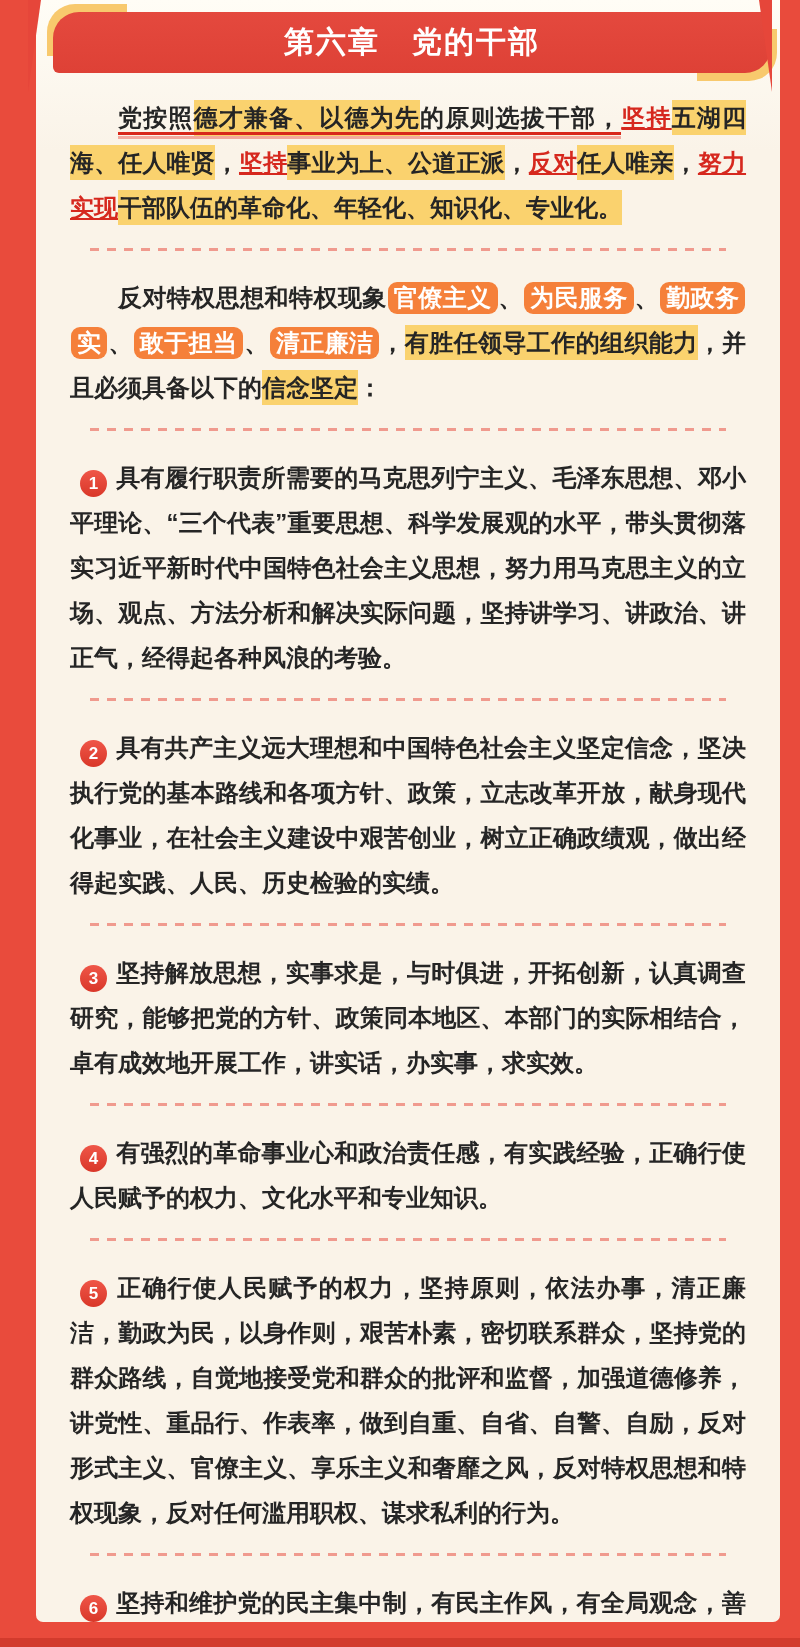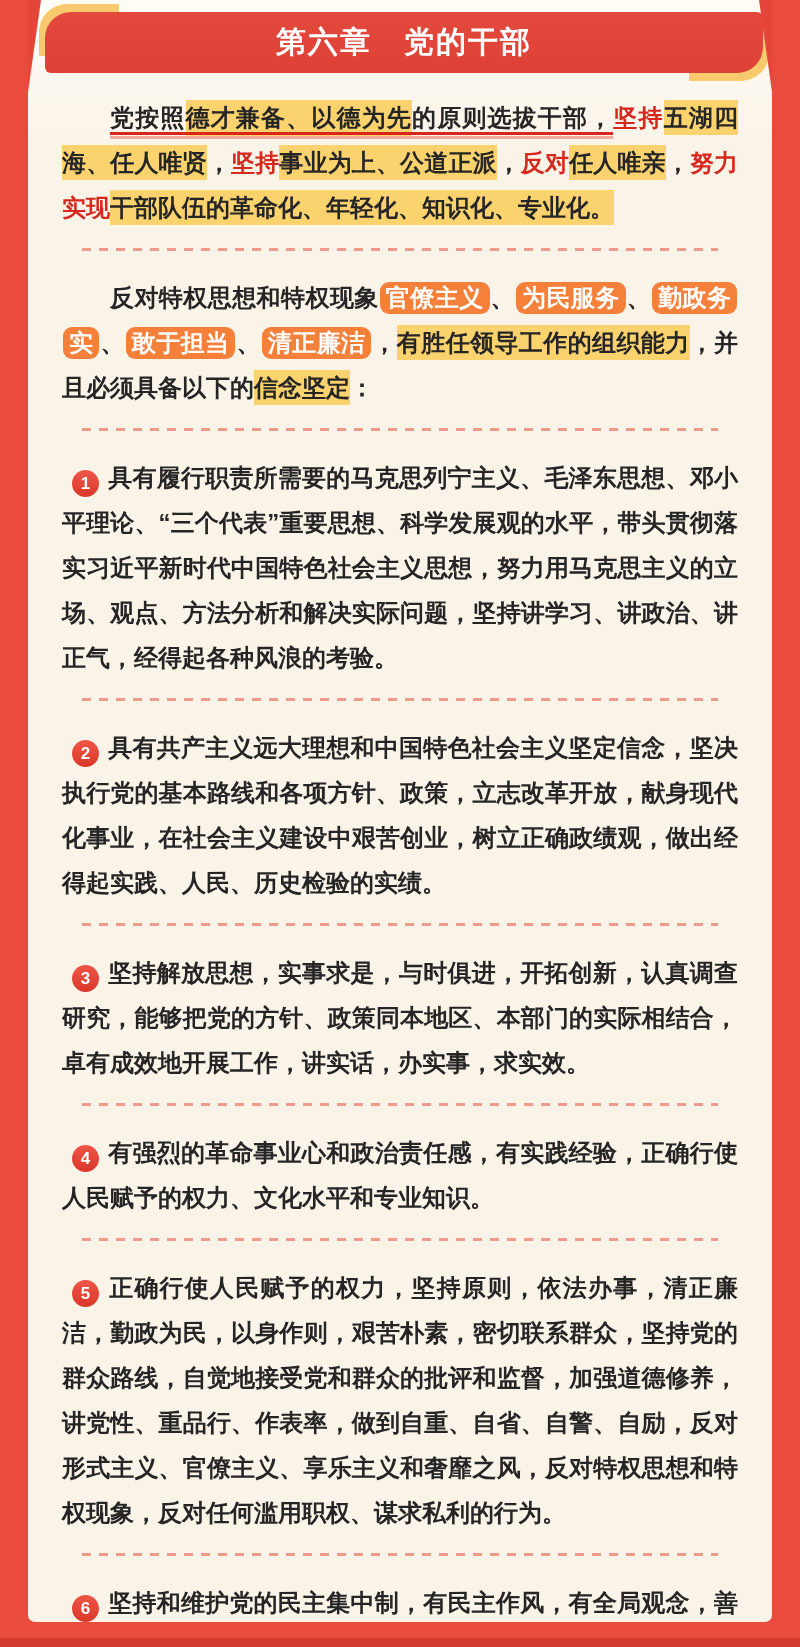--- a/index.html
+++ b/index.html
@@ -5,21 +5,21 @@
   html,body{margin:0;padding:0;}
   body{
     width:800px;height:1647px;
     position:relative;
     background:#E94B3C;
     overflow:hidden;
     font-family:"Liberation Sans","DejaVu Sans",sans-serif;
   }
   
   .card{
-    position:absolute;left:28px;top:0;
+    position:absolute;left:36px;top:0;
     width:744px;height:1622px;
     box-sizing:border-box;
     padding:0 34px 30px 34px;
     background:linear-gradient(180deg,#FFFDF6 0px,#FAF3E8 150px,#FAF3E8 100%);
     border-radius:0 0 7px 7px;
     overflow:hidden;
   }
   
   .curl{position:absolute;top:0;width:13px;height:92px;background:#E6463A;z-index:5;}
   .curl.left{left:28px;clip-path:polygon(0 0,100% 0,0 100%);}
@@ -56,21 +56,21 @@
     height:3px;margin:18px 20px 24px 20px;
     background:repeating-linear-gradient(90deg,#F09A8E 0 9px,transparent 9px 17px);
   }
 
   
   .hl{
     background-color:#FAD26E;
     padding:4px 0;
     box-decoration-break:clone;margin-top:26px;-webkit-box-decoration-break:clone;
   }
-  .red{color:#D6281E;font-weight:700;}
+  .red{color:#D6281E;font-weight:700;text-decoration:underline;}
   .box{
     background:#F5803A;color:#FFFFFF;
     padding:2px 6px 3px 6px;margin:0 1px;
     border-radius:9px;
     box-decoration-break:clone;-webkit-box-decoration-break:clone;
   }
   .u2{
     padding-bottom:8px;
     background-image:linear-gradient(#D8271A,#D8271A),linear-gradient(#F2A99E,#F2A99E);
     background-repeat:no-repeat,no-repeat;

